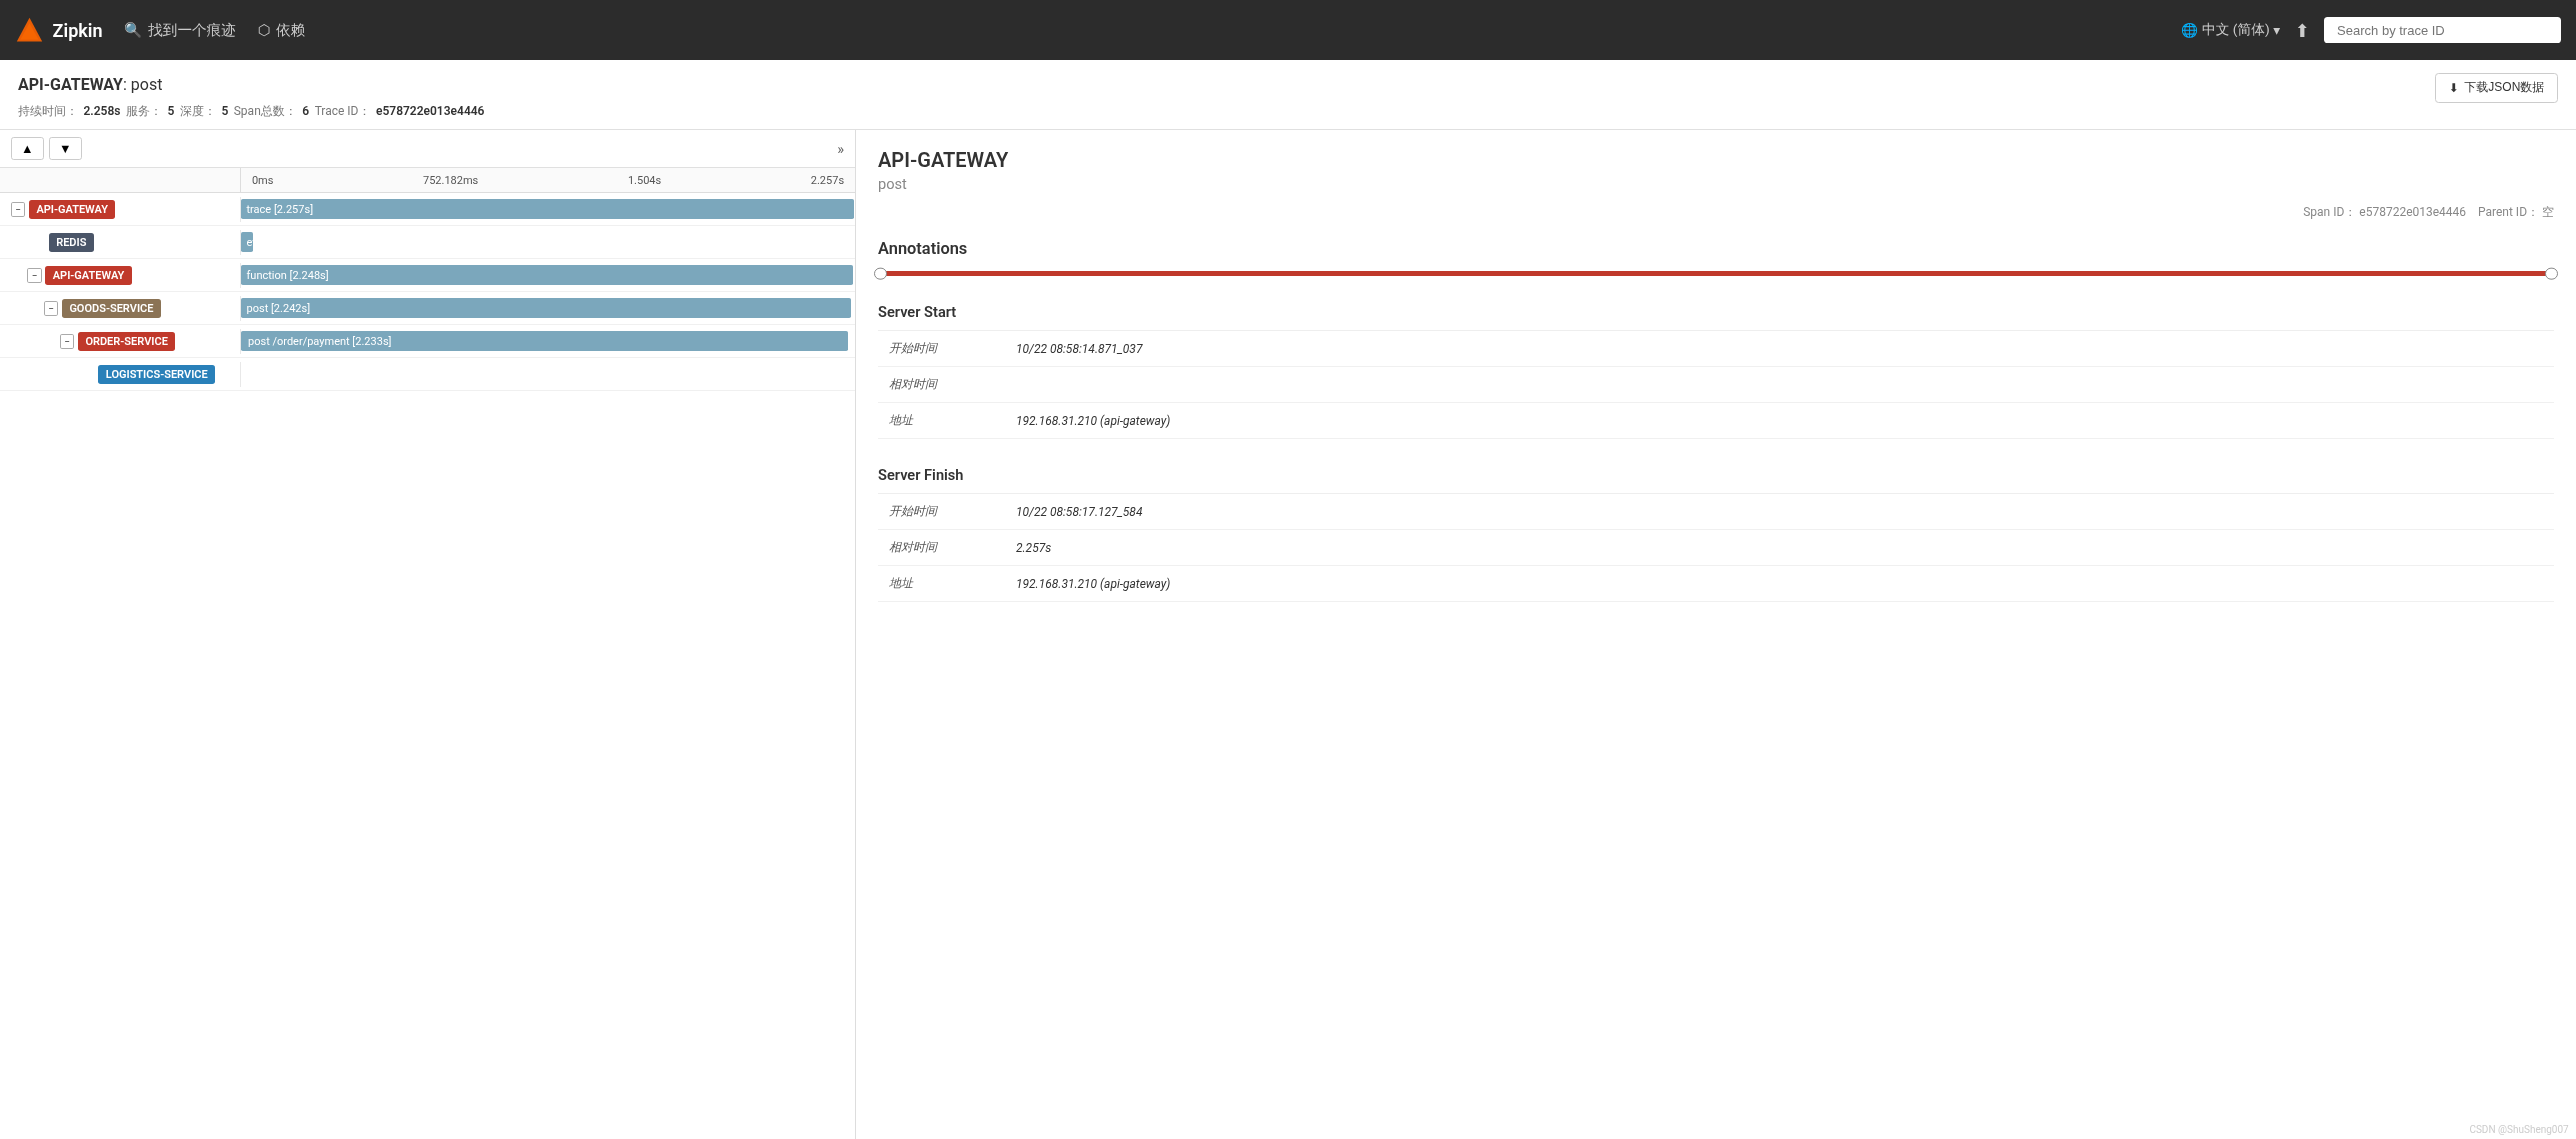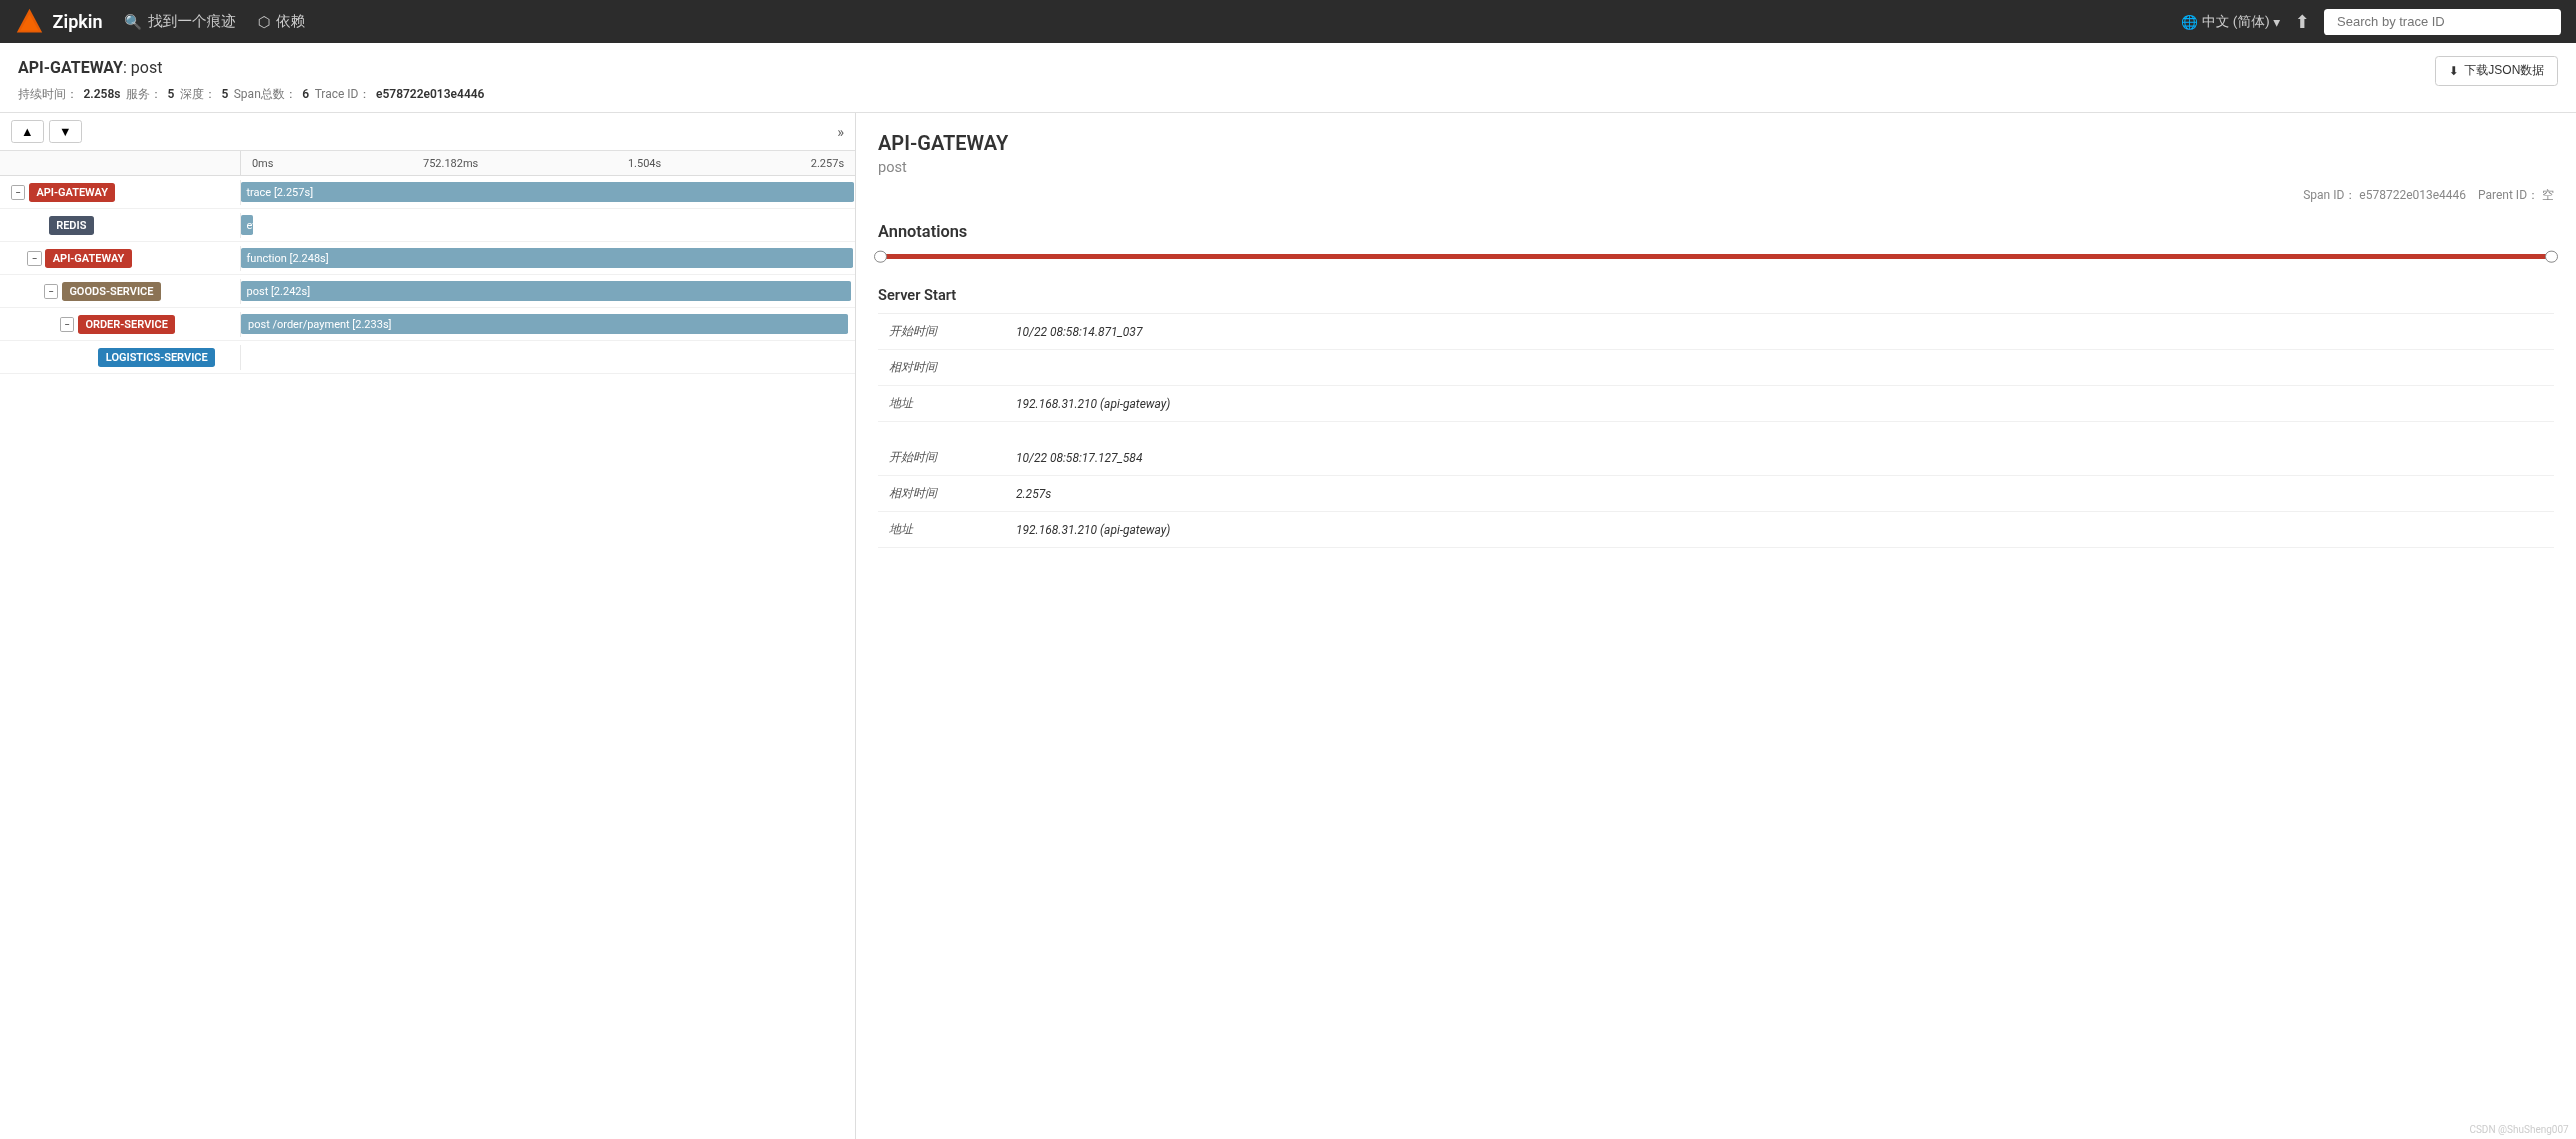--- a/index.html
+++ b/index.html
@@ -4,21 +4,21 @@
   <style>
     * { box-sizing: border-box; margin: 0; padding: 0; }
     body { font-family: -apple-system, BlinkMacSystemFont, 'Segoe UI', Roboto, sans-serif; background: #f5f5f5; color: #333; font-size: 12.7px; }
 
     
     .navbar {
       background: #2c2c2c;
       display: flex;
       align-items: center;
       padding: 0 14.6px;
-      height: 43px;
+      height: 60px;
       gap: 22px;
     }
     .navbar-logo {
       display: flex;
       align-items: center;
       gap: 9px;
     }
     .logo-icon {
       width: 29px;
       height: 29px;
@@ -511,20 +511,21 @@
             </tr>
             <tr>
               <td>地址</td>
               <td>192.168.31.210 (api-gateway)</td>
             </tr>
           </tbody>
       </table>
     </div>
 
     <div class="annotation-section">
+      <div class="annotation-section-title">Server Finish</div>
       <table class="annotation-table">
         <tbody id="server-finish-tbody">
             <tr>
               <td>开始时间</td>
               <td>10/22 08:58:17.127_584</td>
             </tr>
             <tr>
               <td>相对时间</td>
               <td>2.257s</td>
             </tr>

